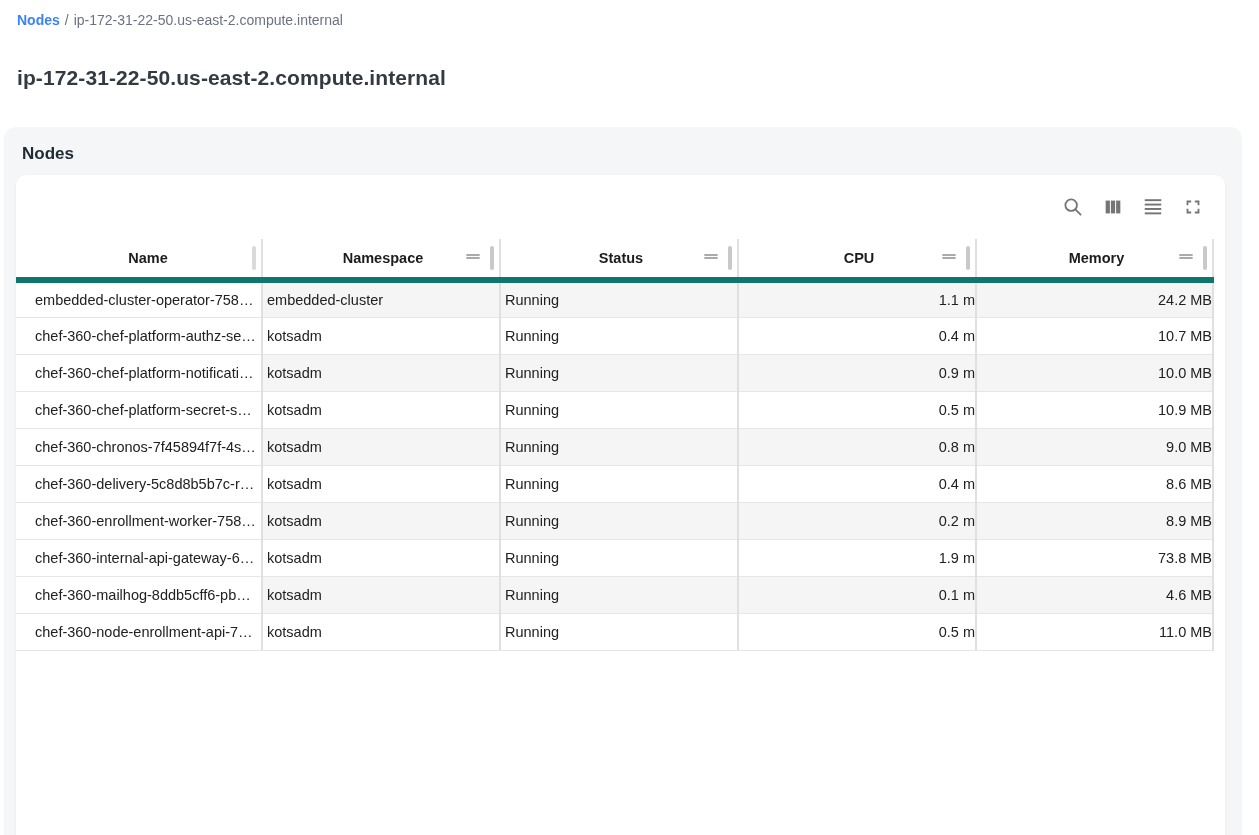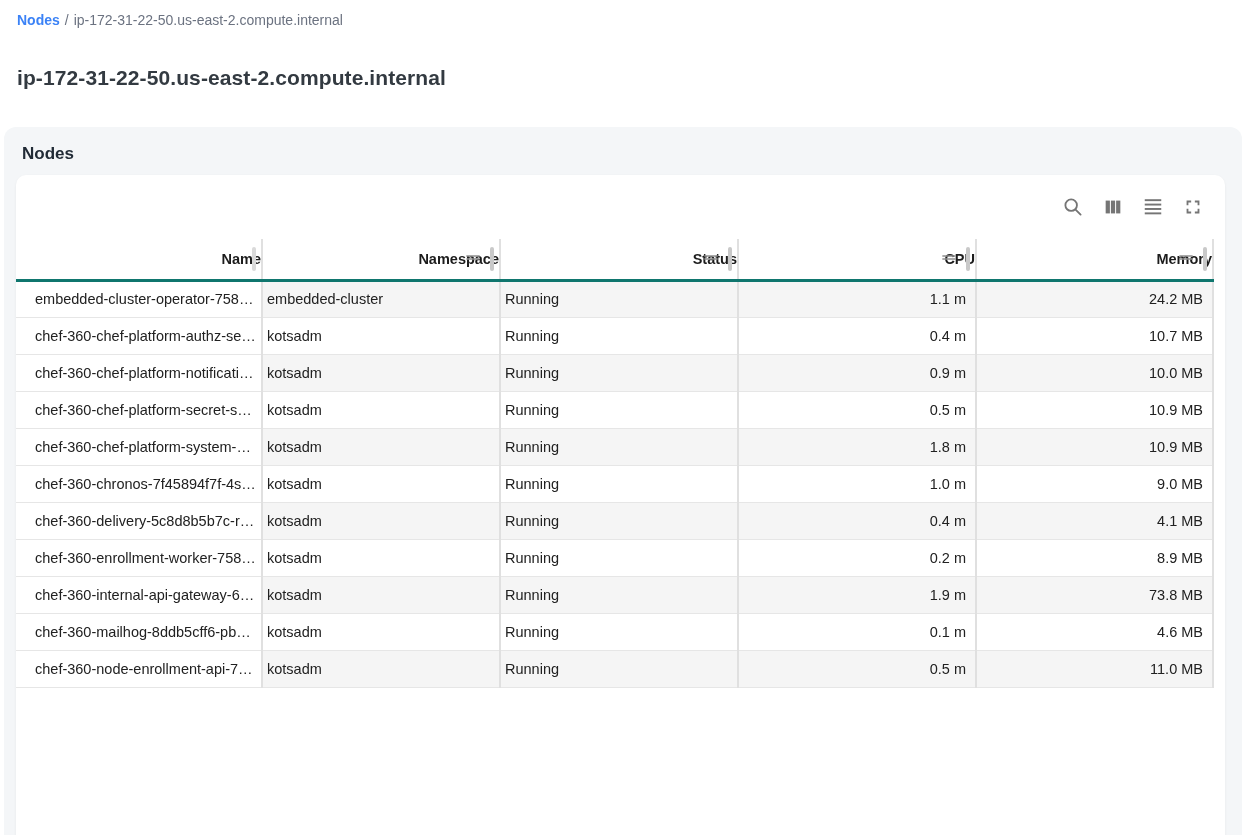--- a/index.html
+++ b/index.html
@@ -23,27 +23,27 @@
   .panel { margin: 11px 0 0 12px; width: 1209px; height: 720px; background: #ffffff; border-radius: 10px; box-shadow: 0 1px 3px rgba(0,0,0,0.06); overflow: hidden; }
 
   
   .toolbar { height: 64px; display: flex; align-items: center; justify-content: flex-end; padding-right: 16px; gap: 8px; }
   .icon-btn { width: 32px; height: 32px; border: none; background: transparent; border-radius: 50%; display: flex; align-items: center; justify-content: center; cursor: pointer; }
   .icon-btn svg { display: block; }
 
   
   table { border-collapse: collapse; table-layout: fixed; width: 1197px; }
   th, td { height: 37px; white-space: nowrap; overflow: hidden; vertical-align: middle; }
-  th { height: 41px; text-align: right; font-size: 14.5px; font-weight: 700; color: #1c1c1c; border-bottom: 3px solid #0f766e; position: relative; }
+  th { height: 41px; text-align: center; font-size: 14.5px; font-weight: 700; color: #1c1c1c; border-bottom: 6px solid #0f766e; position: relative; }
   td { font-size: 14.5px; color: #212121; border-bottom: 1px solid #e6e6e6; }
   th:not(:first-child), td:not(:first-child) { border-left: 2px solid #e0e0e0; }
   th:last-child, td:last-child { border-right: 2px solid #e0e0e0; }
   .col-name { padding-left: 19px; }
   .col-pad { padding-left: 4px; }
-  .num { text-align: right; padding-right: 9px; }
+  .num { text-align: right; }
   tbody tr:nth-child(odd) td:not(.col-name) { background: #f5f5f5; }
 
   
   .resize-handle { position: absolute; right: 5px; top: 50%; transform: translateY(-50%); width: 4px; height: 24px; border-radius: 2px; background: #c9c9c9; cursor: col-resize; }
   th:first-child .resize-handle { background: #dadada; }
   .drag-icon { position: absolute; right: 16px; top: 50%; transform: translateY(-50%); cursor: grab; }
 </style>
 </head>
 <body>
 
@@ -162,39 +162,32 @@
           <td class="num">10.0 MB</td>
         </tr>
         <tr>
           <td class="col-name">chef-360-chef-platform-secret-s…</td>
           <td class="col-pad">kotsadm</td>
           <td class="col-pad">Running</td>
           <td class="num">0.5 m</td>
           <td class="num">10.9 MB</td>
         </tr>
         <tr>
-          <td class="col-name">chef-360-chef-platform-system-…</td>
-          <td class="col-pad">kotsadm</td>
-          <td class="col-pad">Running</td>
-          <td class="num">1.8 m</td>
-          <td class="num">10.9 MB</td>
-        </tr>
-        <tr>
           <td class="col-name">chef-360-chronos-7f45894f7f-4s…</td>
           <td class="col-pad">kotsadm</td>
           <td class="col-pad">Running</td>
-          <td class="num">1.0 m</td>
+          <td class="num">0.8 m</td>
           <td class="num">9.0 MB</td>
         </tr>
         <tr>
           <td class="col-name">chef-360-delivery-5c8d8b5b7c-r…</td>
           <td class="col-pad">kotsadm</td>
           <td class="col-pad">Running</td>
           <td class="num">0.4 m</td>
-          <td class="num">4.1 MB</td>
+          <td class="num">8.6 MB</td>
         </tr>
         <tr>
           <td class="col-name">chef-360-enrollment-worker-758…</td>
           <td class="col-pad">kotsadm</td>
           <td class="col-pad">Running</td>
           <td class="num">0.2 m</td>
           <td class="num">8.9 MB</td>
         </tr>
         <tr>
           <td class="col-name">chef-360-internal-api-gateway-6…</td>

